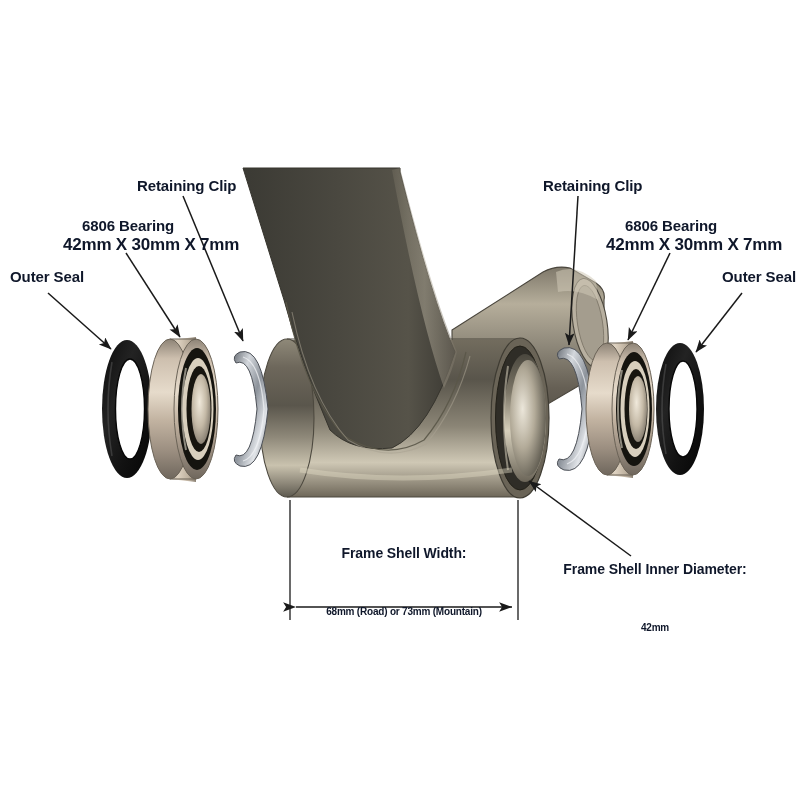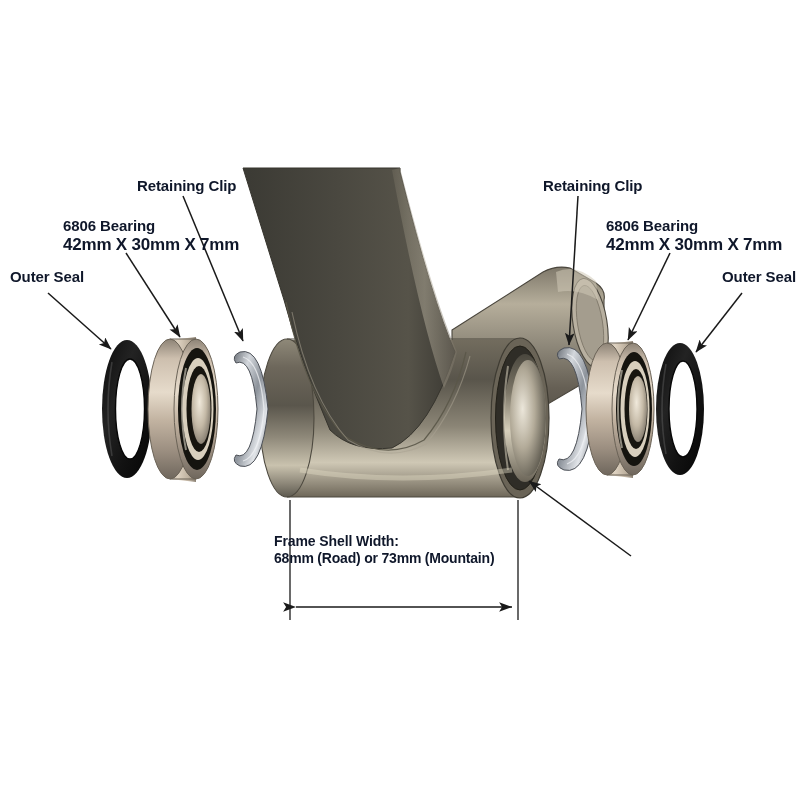--- a/index.html
+++ b/index.html
@@ -22,22 +22,22 @@
     letter-spacing:-0.1px;
   }
   .lbl .sub{
     display:block;
     font-weight:700;
     letter-spacing:-0.2px;
   }
   .t-main{font-size:15px;}
   .t-sub{font-size:17px;}
   .t-dim{font-size:14px;}
-  .t-dim .sub{font-size:14px;}
-  .center{text-align:left;}
+  .t-dim .sub{font-size:10px;margin-top:44px;}
+  .center{text-align:center;}
 </style>
 </head>
 <body>
 
 <div id="diagram-root">
 
   <svg id="scene" viewBox="0 0 800 800" xmlns="http://www.w3.org/2000/svg">
     <defs>
 
       <linearGradient id="gSeat" x1="0" y1="0" x2="1" y2="0">
@@ -273,19 +273,23 @@
 
   <div class="lbl t-main" style="left:543px; top:177px;">Retaining Clip</div>
 
   <div class="lbl t-main center" style="left:606px; top:217px; width:130px;">
     <span>6806 Bearing</span>
     <span class="sub t-sub">42mm X 30mm X 7mm</span>
   </div>
 
   <div class="lbl t-main" style="left:722px; top:268px;">Outer Seal</div>
 
-  <div class="lbl t-dim center" style="left:274px; top:533px; width:260px;">
+  <div class="lbl t-dim center" style="left:274px; top:545px; width:260px;">
     <span>Frame Shell Width:</span>
     <span class="sub">68mm (Road) or 73mm (Mountain)</span>
   </div>
 
+  <div class="lbl t-dim center" style="left:530px; top:561px; width:250px;">
+    <span>Frame Shell Inner Diameter:</span>
+    <span class="sub">42mm</span>
+  </div>
 
 </div>
 
 </body></html>

